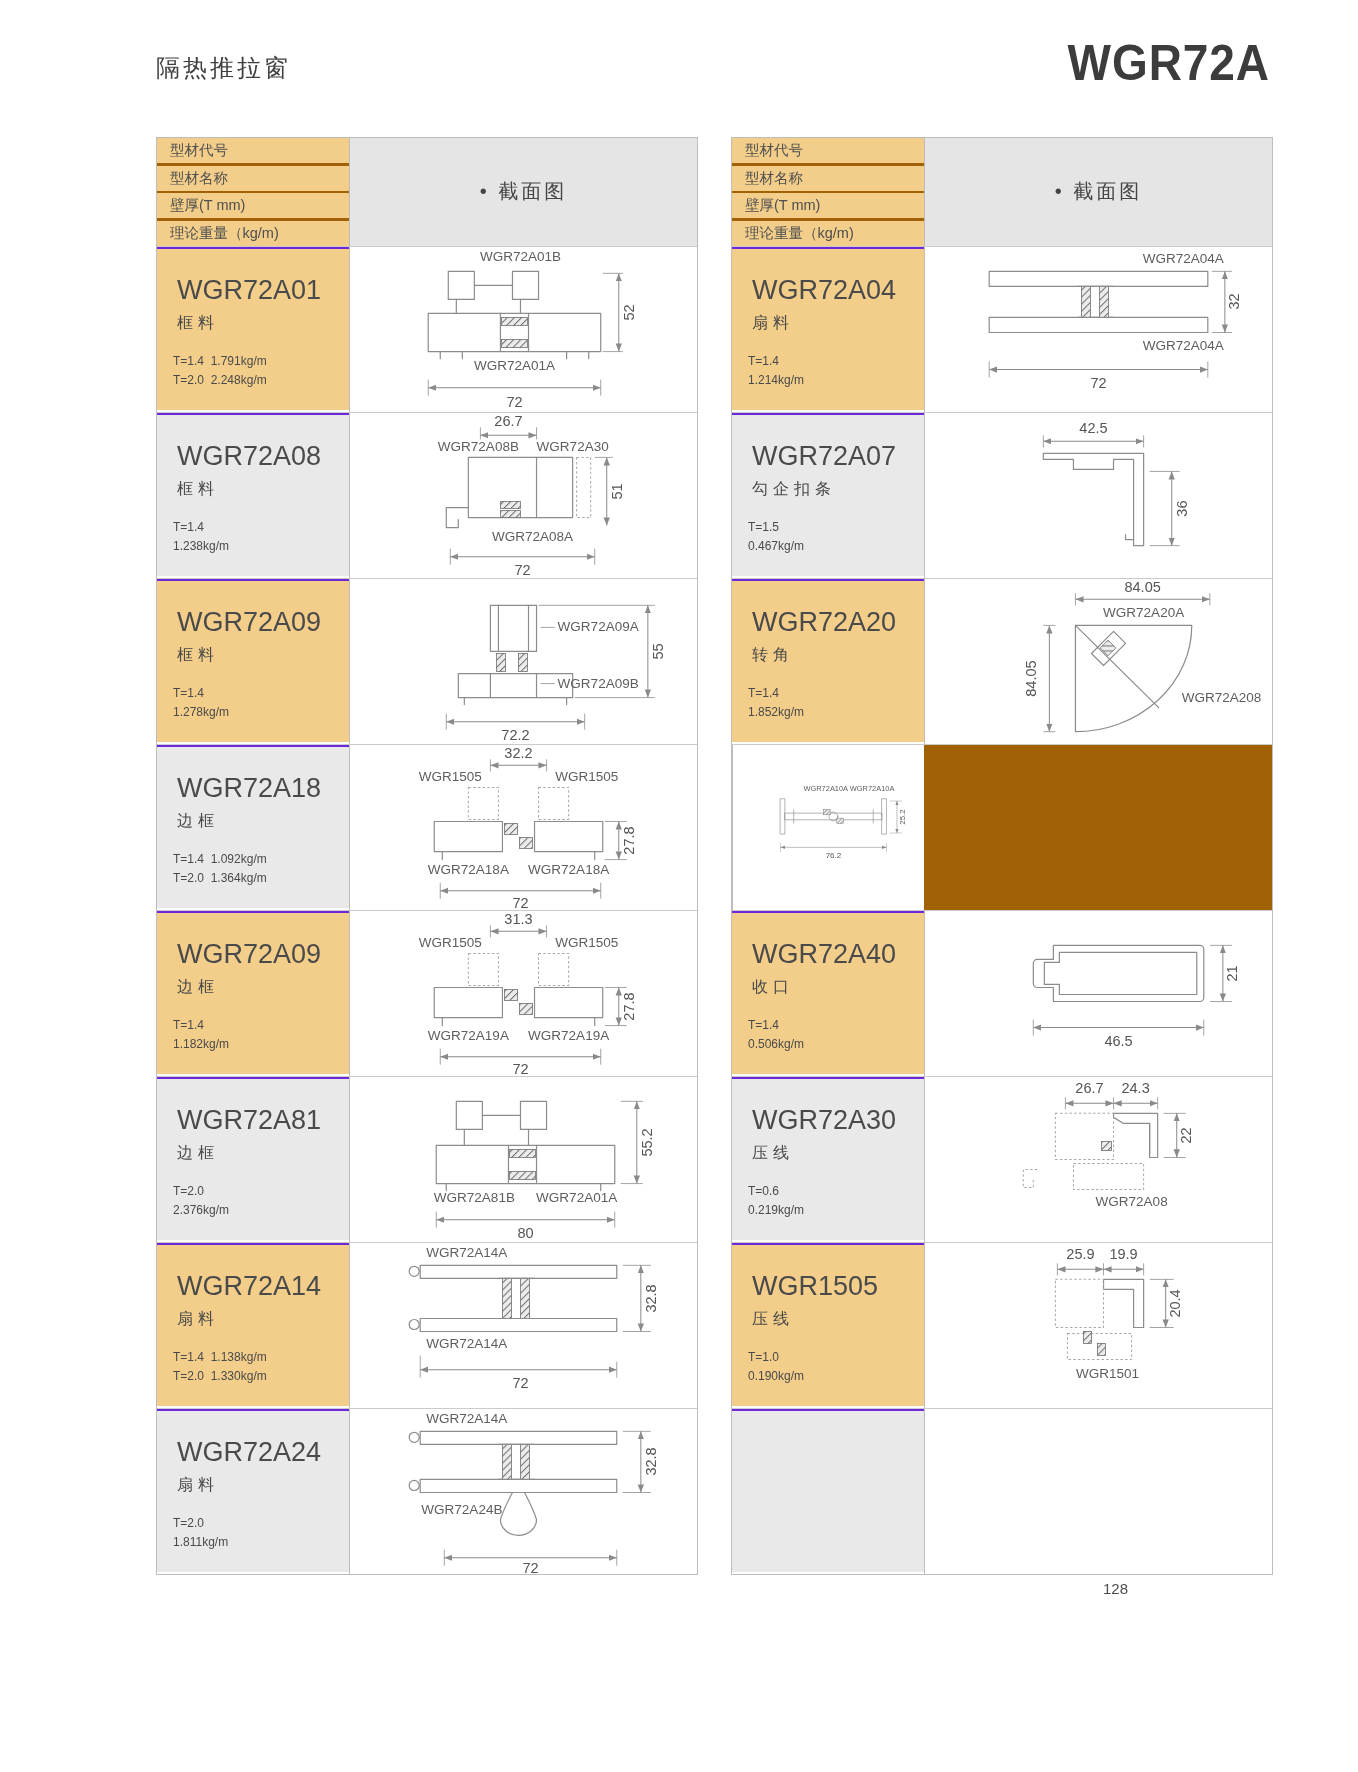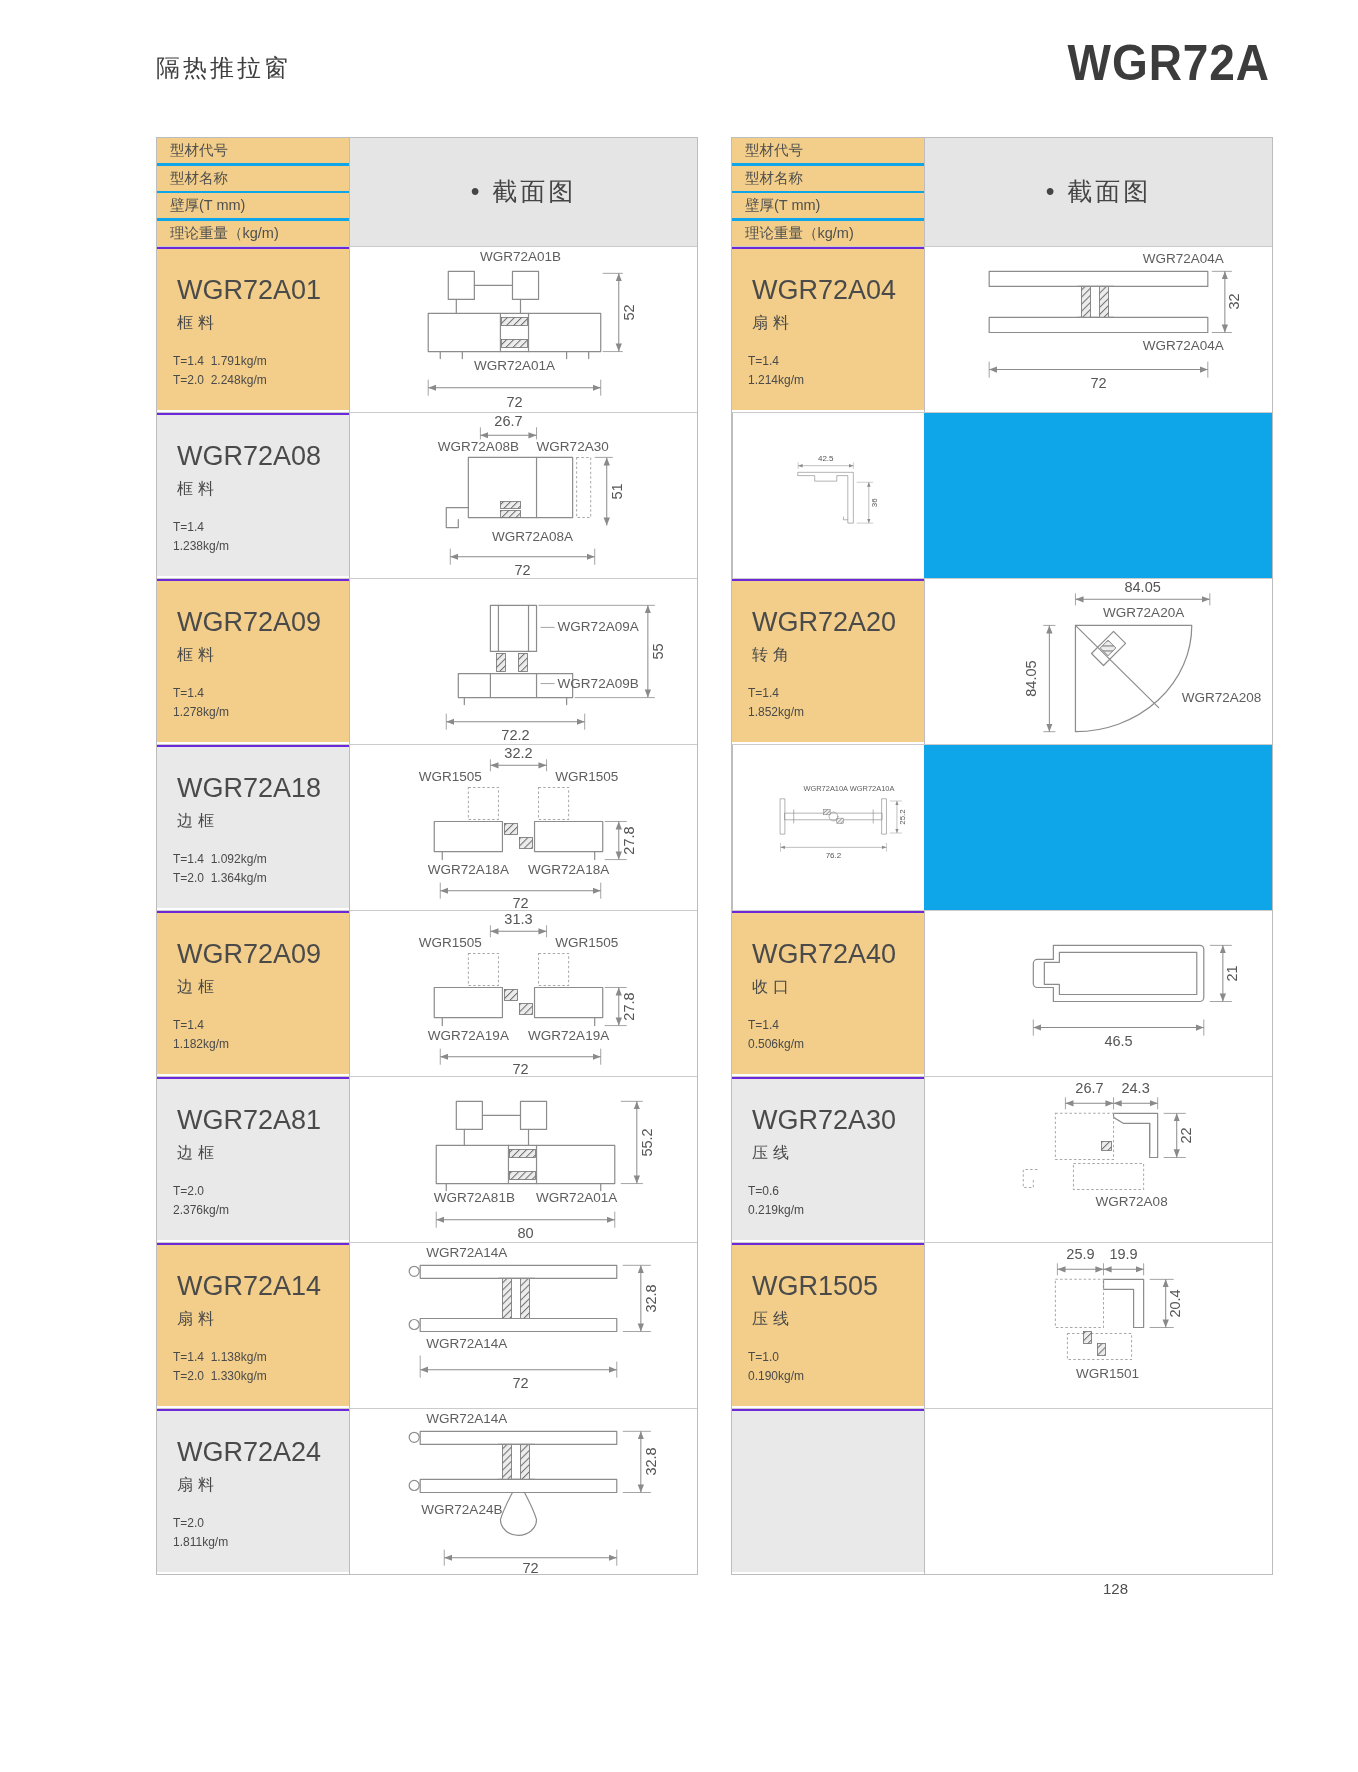--- a/index.html
+++ b/index.html
@@ -10,33 +10,33 @@
   }
   .page-title{
     position:absolute;left:156px;top:52px;font-size:24px;letter-spacing:3px;color:#3f3f3f;text-align:center;
   }
   .series-code{
     position:absolute;right:88px;top:34px;font-size:50px;font-weight:bold;color:#3c3c3c;
     letter-spacing:1px;transform:scaleX(.92);transform-origin:right;
   }
   .ptable{
     position:absolute;top:137px;width:542px;
-    border:1px solid #bdbdbd;box-sizing:border-box;background:#0ea5e9;
+    border:1px solid #bdbdbd;box-sizing:border-box;background:#a16207;
   }
   #table-left{left:156px;}
   #table-right{left:731px;}
   .thead{display:grid;grid-template-columns:192px 1fr;}
   .thead-labels .hcell{
     height:25px;line-height:25px;background:#F2CE8A;padding-left:13px;
     font-size:14.5px;color:#4f4f4f;margin-bottom:2.5px;
   }
   .thead-labels .hcell:last-child{margin-bottom:0;}
   .section-head{
     background:#E5E5E5;display:flex;align-items:center;justify-content:center;
-    font-size:25px;color:#454545;letter-spacing:3px;border-left:1px solid #bdbdbd;
+    font-size:20px;color:#454545;letter-spacing:3px;border-left:1px solid #bdbdbd;
   }
   .row{
     display:grid;grid-template-columns:192px 1fr;height:165px;
     border-top:1px solid #cbcbcb;
   }
   .label-cell{
     position:relative;box-sizing:border-box;
     border-top:2px solid #6d28d9;border-bottom:2px solid #fff;
   }
   .row:nth-child(odd)  .label-cell{background:#E9E9E9;}
@@ -353,20 +353,25 @@
         <text class="dt" transform="rotate(-90 313 54)" x="313" y="54" text-anchor="middle">32</text>
         <text class="t" x="298" y="102" text-anchor="end">WGR72A04A</text>
         <path class="tk" d="M64,114 v16 M282,114 v16"></path>
         <line class="dm" x1="64" y1="122" x2="282" y2="122" marker-start="url(#ar)" marker-end="url(#ar)"></line>
         <text class="dt" x="173" y="140" text-anchor="middle">72</text>
       </svg>
     </div>
   </div>
 
   <div class="row">
+    <div class="label-cell">
+      <div class="code">WGR72A07</div>
+      <div class="pname">勾企扣条</div>
+      <div class="specs"><div>T=1.5</div><div>0.467kg/m</div></div>
+    </div>
     <div class="diagram-cell">
       <svg viewBox="0 0 346 164">
         <path class="tk" d="M118,22 v12 M218,22 v12"></path>
         <line class="dm" x1="118" y1="28" x2="218" y2="28" marker-start="url(#ar)" marker-end="url(#ar)"></line>
         <text class="dt" x="168" y="20" text-anchor="middle">42.5</text>
         <path class="ln" d="M118,40 h100 v92 h-10 v-86 h-20 v10 h-40 v-10 h-30 z"></path>
         <path class="ln" d="M208,126 h-8 v-5"></path>
         <path class="tk" d="M224,58 h30 M224,132 h30"></path>
         <line class="dm" x1="246" y1="58" x2="246" y2="132" marker-start="url(#ar)" marker-end="url(#ar)"></line>
         <text class="dt" transform="rotate(-90 261 95)" x="261" y="95" text-anchor="middle">36</text>

